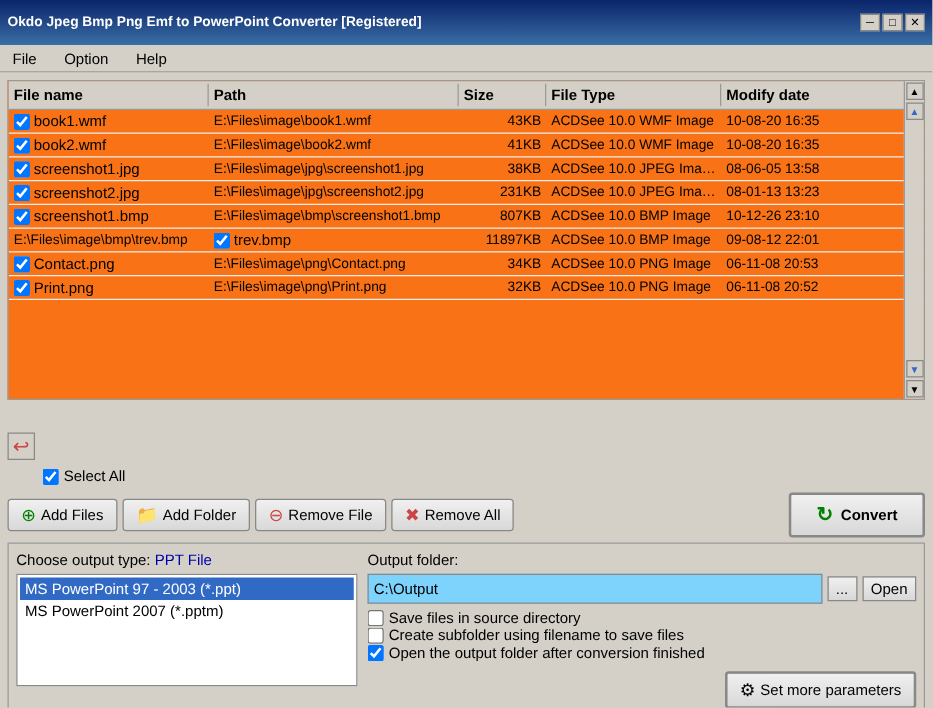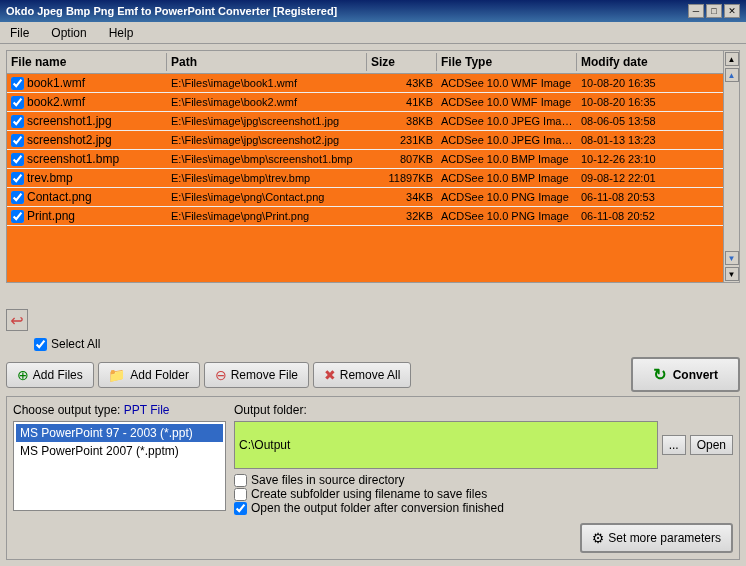--- a/index.html
+++ b/index.html
@@ -5,21 +5,21 @@
     * { box-sizing: border-box; margin: 0; padding: 0; font-family: 'Arial', sans-serif; font-size: 12px; }
     body { background: #d4d0c8; width: 746px; height: 566px; overflow: hidden; }
 
     .title-bar {
       background: linear-gradient(to bottom, #0a246a, #3a6ea5);
       color: white;
       padding: 4px 6px;
       display: flex;
       align-items: center;
       justify-content: space-between;
-      height: 22px;
+      height: 36px;
     }
     .title-bar-text { font-size: 11px; font-weight: bold; }
     .title-bar-buttons { display: flex; gap: 2px; }
     .title-btn {
       width: 16px; height: 14px;
       background: #d4d0c8;
       border: 1px solid #888;
       font-size: 9px;
       display: flex; align-items: center; justify-content: center;
       cursor: pointer;
@@ -167,21 +167,21 @@
 
     .bottom-panel {
       display: flex;
       gap: 8px;
       border: 1px solid #999;
       background: #d4d0c8;
       padding: 6px;
     }
 
     .output-type-panel {
-      width: 213px;
+      width: 273px;
     }
     .output-type-label { font-size: 12px; margin-bottom: 4px; }
     .output-type-label span { color: #0000aa; }
     .output-list {
       background: white;
       border: 1px solid #888;
       padding: 2px;
       height: 90px;
       overflow-y: auto;
     }
@@ -198,23 +198,23 @@
     .output-folder-panel {
       flex: 1;
       display: flex;
       flex-direction: column;
       gap: 4px;
     }
     .folder-label { font-size: 12px; font-weight: normal; }
     .folder-row { display: flex; gap: 4px; align-items: center; }
     .folder-input {
       flex: 1;
-      padding: 16px 4px;
-      border: 1px solid #888;
-      background: #bef264;
+      padding: 4px 4px;
+      border: 1px solid #888;
+      background: #7dd3fc;
       font-size: 12px;
     }
     .folder-btn {
       padding: 2px 6px;
       background: linear-gradient(to bottom, #f0f0f0, #d8d8d8);
       border: 1px solid #888;
       cursor: pointer;
       font-size: 12px;
     }
 
@@ -313,25 +313,25 @@
     <div class="td td-checkbox">
       <input type="checkbox" checked="" style="">
       <span>screenshot1.bmp</span>
     </div>
     <div class="td">E:\Files\image\bmp\screenshot1.bmp</div>
     <div class="td" style="text-align:right;">807KB</div>
     <div class="td">ACDSee 10.0 BMP Image</div>
     <div class="td">10-12-26 23:10</div>
   </div>
         <div class="table-row">
+    <div class="td">E:\Files\image\bmp\trev.bmp</div>
     <div class="td td-checkbox">
       <input type="checkbox" checked="" style="">
       <span>trev.bmp</span>
     </div>
-    <div class="td">E:\Files\image\bmp\trev.bmp</div>
     <div class="td" style="text-align:right;">11897KB</div>
     <div class="td">ACDSee 10.0 BMP Image</div>
     <div class="td">09-08-12 22:01</div>
   </div>
         <div class="table-row">
     <div class="td td-checkbox">
       <input type="checkbox" checked="" style="">
       <span>Contact.png</span>
     </div>
     <div class="td">E:\Files\image\png\Contact.png</div>

